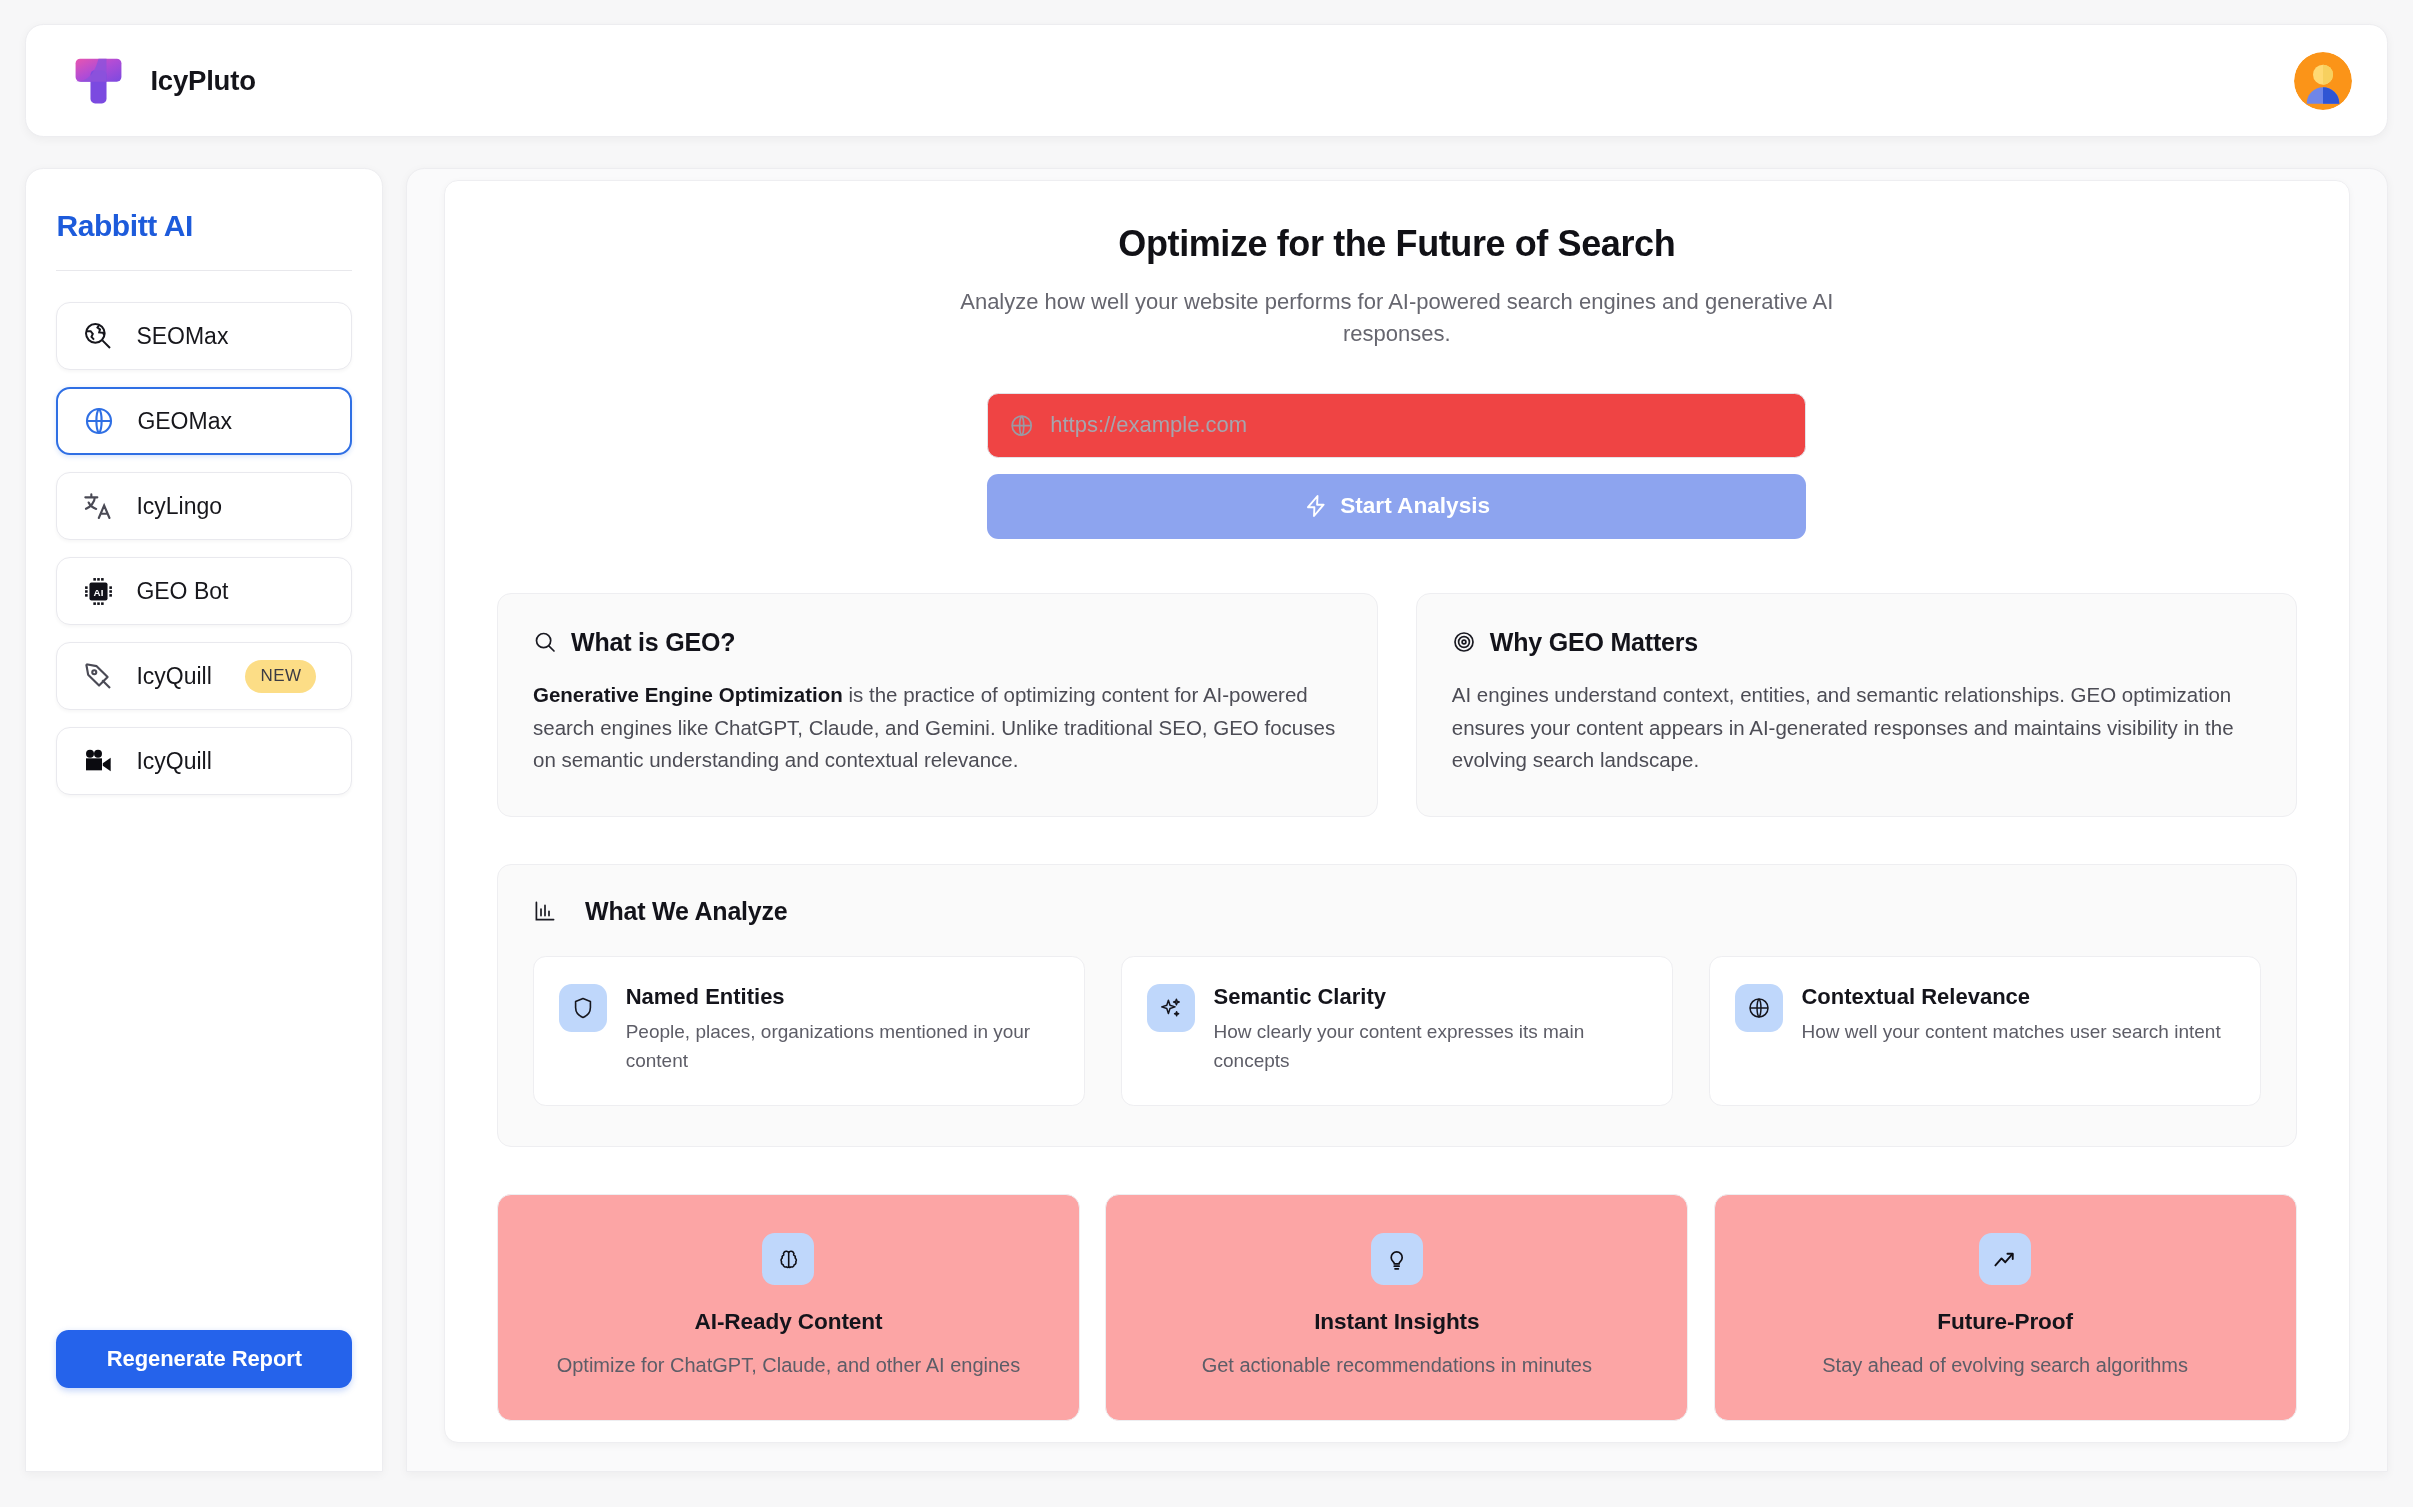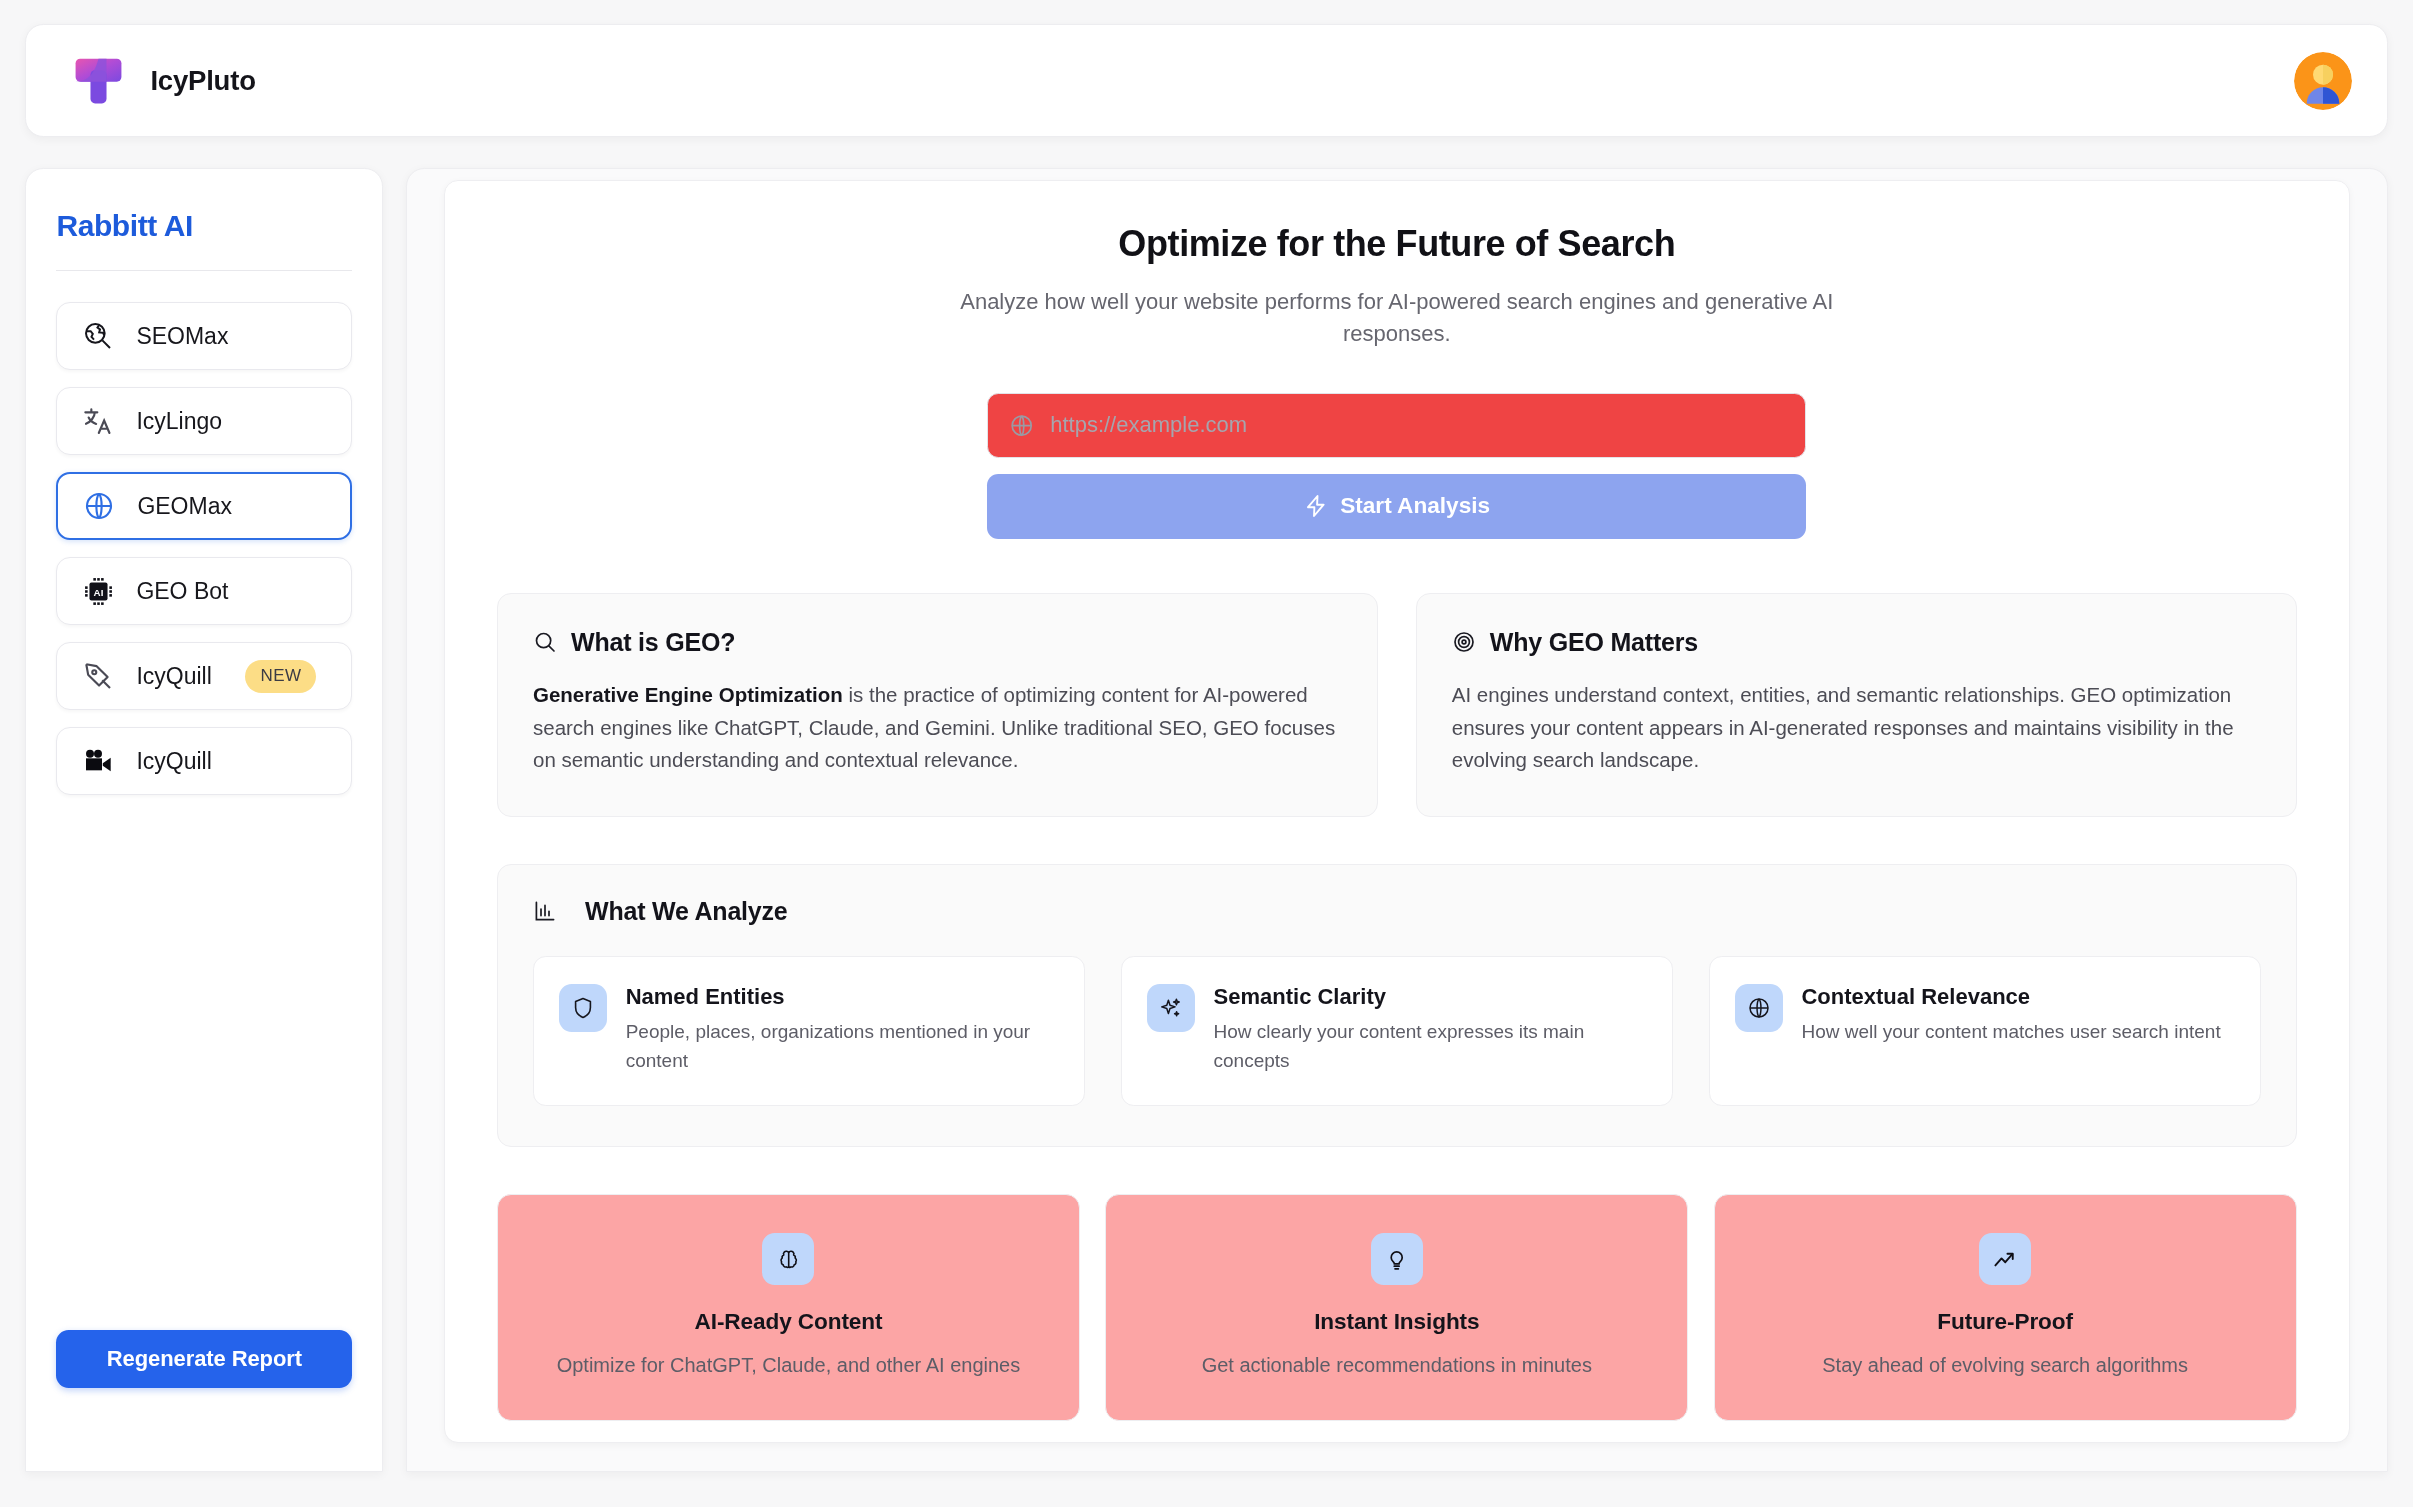--- a/index.html
+++ b/index.html
@@ -203,38 +203,38 @@
       <div class="side-item">
         <span class="side-icon">
           <svg width="32" height="32" viewBox="0 0 24 24" fill="none" stroke="#16161c" stroke-width="1.5">
             <circle cx="10" cy="10" r="7"></circle>
             <path d="M3.3 8.4h3.2l1.6 2-1 2.2 1.9 2.1M13 3.6l-1.4 2 1.9 1.5-.6 2.2 2.9.3.9 1.9M15.3 15.3 21 21"></path>
           </svg>
         </span>
         <span class="side-label">SEOMax</span>
       </div>
 
+      <div class="side-item active">
+        <span class="side-icon">
+          <svg width="32" height="32" viewBox="0 0 24 24" fill="none" stroke="#2f6fe4" stroke-width="1.6">
+            <circle cx="12" cy="12" r="9"></circle>
+            <path d="M3 12h18M12 3c2.6 2.6 2.6 15.4 0 18M12 3c-2.6 2.6-2.6 15.4 0 18"></path>
+          </svg>
+        </span>
+        <span class="side-label">GEOMax</span>
+      </div>
+
       <div class="side-item">
         <span class="side-icon">
           <svg width="32" height="32" viewBox="0 0 24 24" fill="none" stroke="#4a4a55" stroke-width="1.6" stroke-linecap="round">
             <path d="M2.5 5.5h9M7 3.3v2.2M9.6 5.5c0 3.4-3 7-6.6 8.6M5 9.4c1 2.2 3.2 4 5.6 4.8"></path>
             <path d="M12.6 21l4-9.4 4 9.4M14 17.8h5.2"></path>
           </svg>
         </span>
         <span class="side-label">IcyLingo</span>
-      </div>
-
-      <div class="side-item active">
-        <span class="side-icon">
-          <svg width="32" height="32" viewBox="0 0 24 24" fill="none" stroke="#2f6fe4" stroke-width="1.6">
-            <circle cx="12" cy="12" r="9"></circle>
-            <path d="M3 12h18M12 3c2.6 2.6 2.6 15.4 0 18M12 3c-2.6 2.6-2.6 15.4 0 18"></path>
-          </svg>
-        </span>
-        <span class="side-label">GEOMax</span>
       </div>
 
       <div class="side-item">
         <span class="side-icon">
           <svg width="31" height="31" viewBox="0 0 24 24">
             <rect x="5" y="5" width="14" height="14" rx="1.6" fill="#111118"></rect>
             <text x="12" y="15.4" font-family="Liberation Sans, sans-serif" font-size="7.6" font-weight="700" fill="#fff" text-anchor="middle">AI</text>
             <g fill="#111118">
               <rect x="8" y="1.6" width="2" height="2"></rect>
                 <rect x="11" y="1.6" width="2" height="2"></rect>

